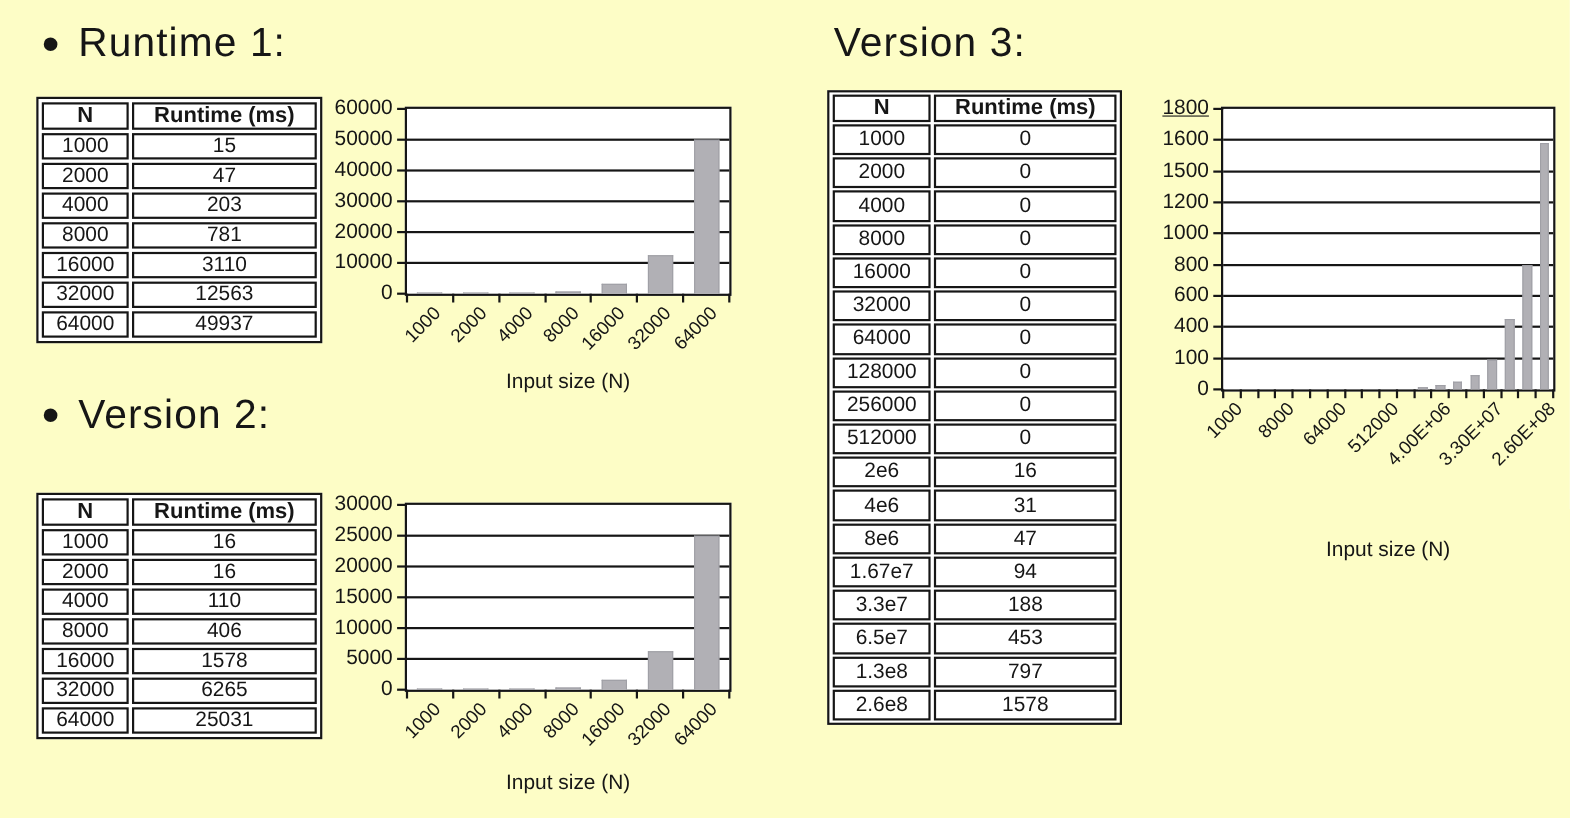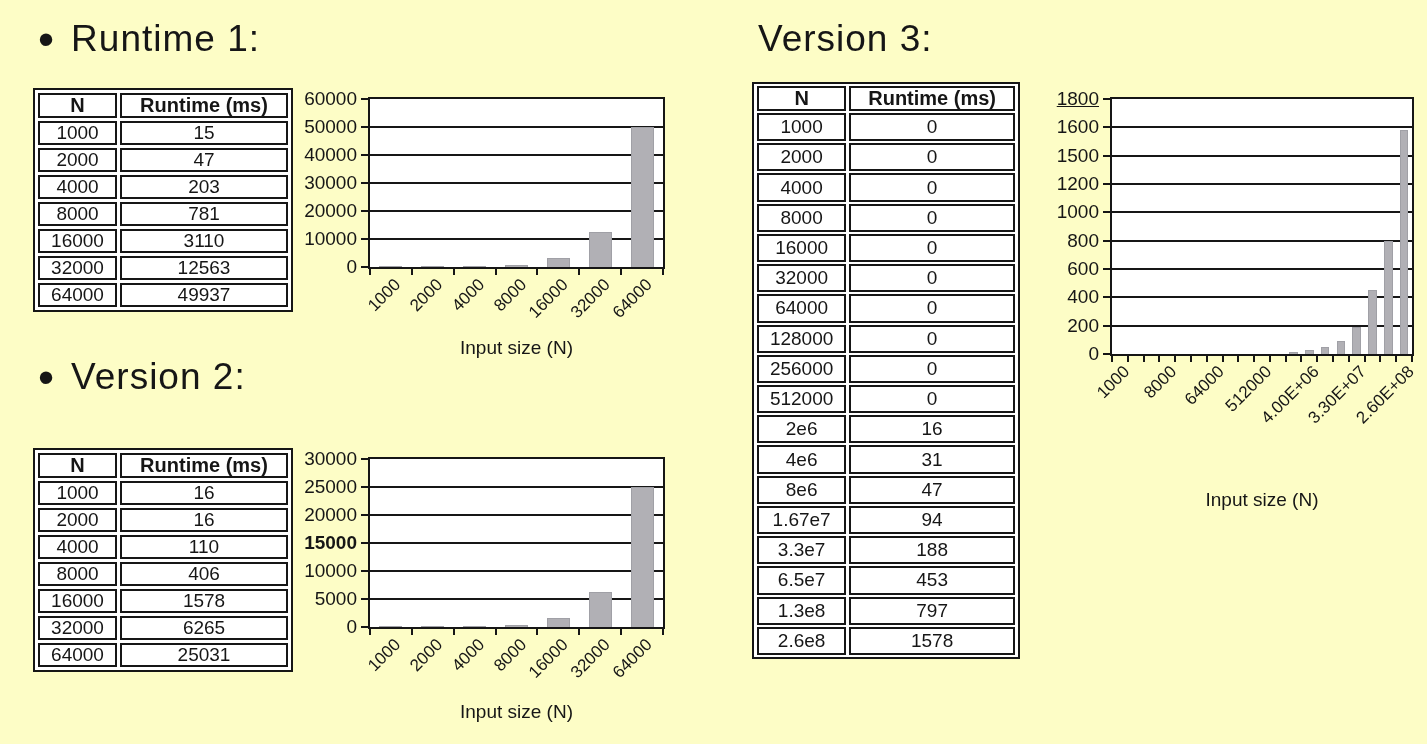--- a/index.html
+++ b/index.html
@@ -181,21 +181,21 @@
       <div class="gridline" style="bottom: calc(50% - 1px);"></div>
       <div class="gridline" style="bottom: calc(66.6667% - 1px);"></div>
       <div class="gridline" style="bottom: calc(83.3333% - 1px);"></div>
       <div class="ytick" style="bottom: calc(0% - 1px);"></div>
       <div class="ylabel" style="top: 100%;">0</div>
       <div class="ytick" style="bottom: calc(16.6667% - 1px);"></div>
       <div class="ylabel" style="top: 83.3333%;">5000</div>
       <div class="ytick" style="bottom: calc(33.3333% - 1px);"></div>
       <div class="ylabel" style="top: 66.6667%;">10000</div>
       <div class="ytick" style="bottom: calc(50% - 1px);"></div>
-      <div class="ylabel" style="top: 50%; font-weight: bold;">15000</div>
+      <div class="ylabel" style="top: 50%;">15000</div>
       <div class="ytick" style="bottom: calc(66.6667% - 1px);"></div>
       <div class="ylabel" style="top: 33.3333%;">20000</div>
       <div class="ytick" style="bottom: calc(83.3333% - 1px);"></div>
       <div class="ylabel" style="top: 16.6667%;">25000</div>
       <div class="ytick" style="bottom: calc(100% - 1px);"></div>
       <div class="ylabel" style="top: 0%;">30000</div>
       <div class="bar" style="left: 3.21429%; width: 7.85714%; height: 0.0533333%; background: rgb(177, 176, 181);"></div>
       <div class="bar" style="left: 17.5%; width: 7.85714%; height: 0.0533333%; background: rgb(177, 176, 181);"></div>
       <div class="bar" style="left: 31.7857%; width: 7.85714%; height: 0.366667%; background: rgb(177, 176, 181);"></div>
       <div class="bar" style="left: 46.0714%; width: 7.85714%; height: 1.35333%; background: rgb(177, 176, 181);"></div>
@@ -314,21 +314,21 @@
       <div class="gridline" style="bottom: calc(22.2222% - 1px);"></div>
       <div class="gridline" style="bottom: calc(33.3333% - 1px);"></div>
       <div class="gridline" style="bottom: calc(44.4444% - 1px);"></div>
       <div class="gridline" style="bottom: calc(55.5556% - 1px);"></div>
       <div class="gridline" style="bottom: calc(66.6667% - 1px);"></div>
       <div class="gridline" style="bottom: calc(77.7778% - 1px);"></div>
       <div class="gridline" style="bottom: calc(88.8889% - 1px);"></div>
       <div class="ytick" style="bottom: calc(0% - 1px);"></div>
       <div class="ylabel" style="top: 100%;">0</div>
       <div class="ytick" style="bottom: calc(11.1111% - 1px);"></div>
-      <div class="ylabel" style="top: 88.8889%;">200</div>
+      <div class="ylabel" style="top: 88.8889%;">100</div>
       <div class="ytick" style="bottom: calc(22.2222% - 1px);"></div>
       <div class="ylabel" style="top: 77.7778%;">400</div>
       <div class="ytick" style="bottom: calc(33.3333% - 1px);"></div>
       <div class="ylabel" style="top: 66.6667%;">600</div>
       <div class="ytick" style="bottom: calc(44.4444% - 1px);"></div>
       <div class="ylabel" style="top: 55.5556%;">800</div>
       <div class="ytick" style="bottom: calc(55.5556% - 1px);"></div>
       <div class="ylabel" style="top: 44.4444%;">1000</div>
       <div class="ytick" style="bottom: calc(66.6667% - 1px);"></div>
       <div class="ylabel" style="top: 33.3333%;">1200</div>

